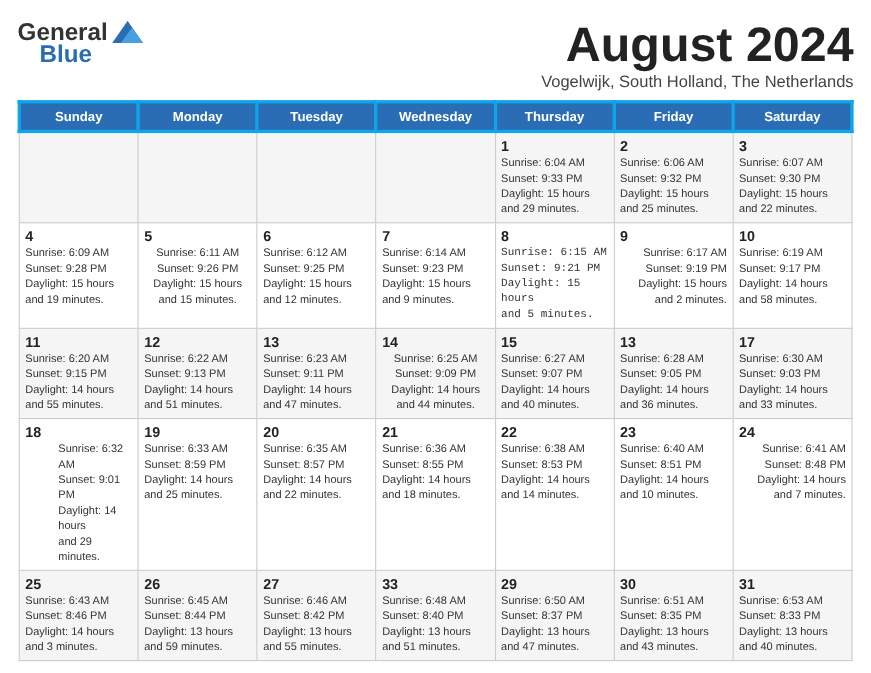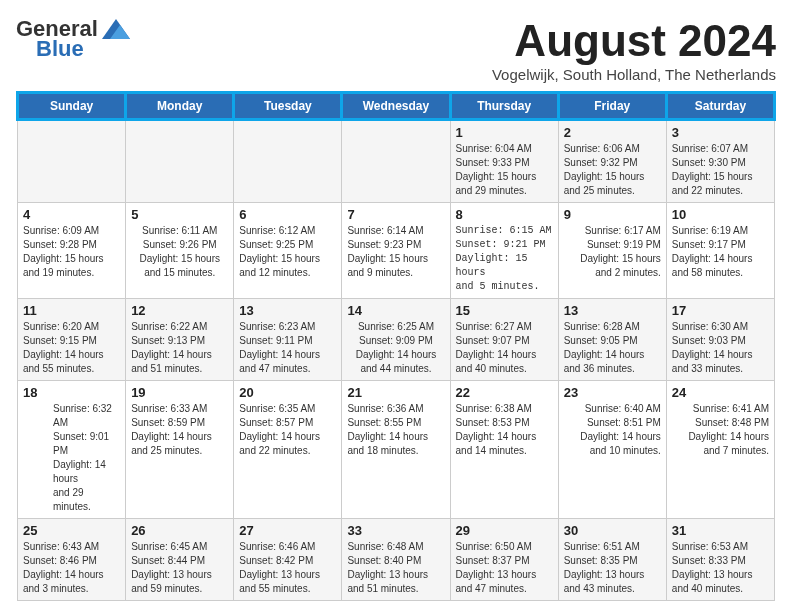--- a/index.html
+++ b/index.html
@@ -271,21 +271,21 @@
         </td>
         <td>
           <span class="day-number">22</span>
           <div class="cell-content" style="white-space: pre-line;">Sunrise: 6:38 AM
 Sunset: 8:53 PM
 Daylight: 14 hours
 and 14 minutes.</div>
         </td>
         <td>
           <span class="day-number">23</span>
-          <div class="cell-content" style="white-space: pre-line; text-align: right;">Sunrise: 6:40 AM
+          <div class="cell-content" style="white-space: pre-line;">Sunrise: 6:40 AM
 Sunset: 8:51 PM
 Daylight: 14 hours
 and 10 minutes.</div>
         </td>
         <td>
           <span class="day-number">24</span>
           <div class="cell-content" style="white-space: pre-line; text-align: right;">Sunrise: 6:41 AM
 Sunset: 8:48 PM
 Daylight: 14 hours
 and 7 minutes.</div>

